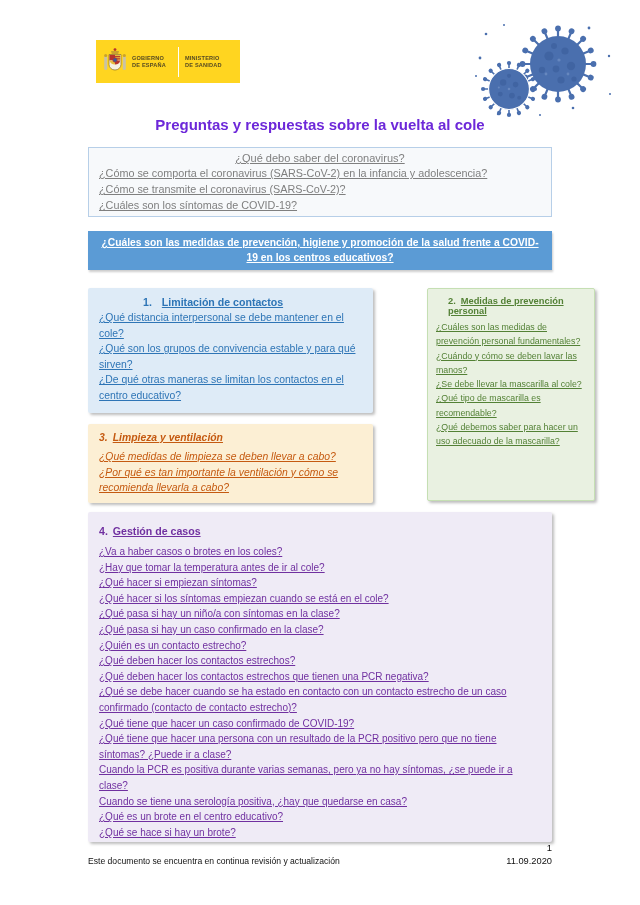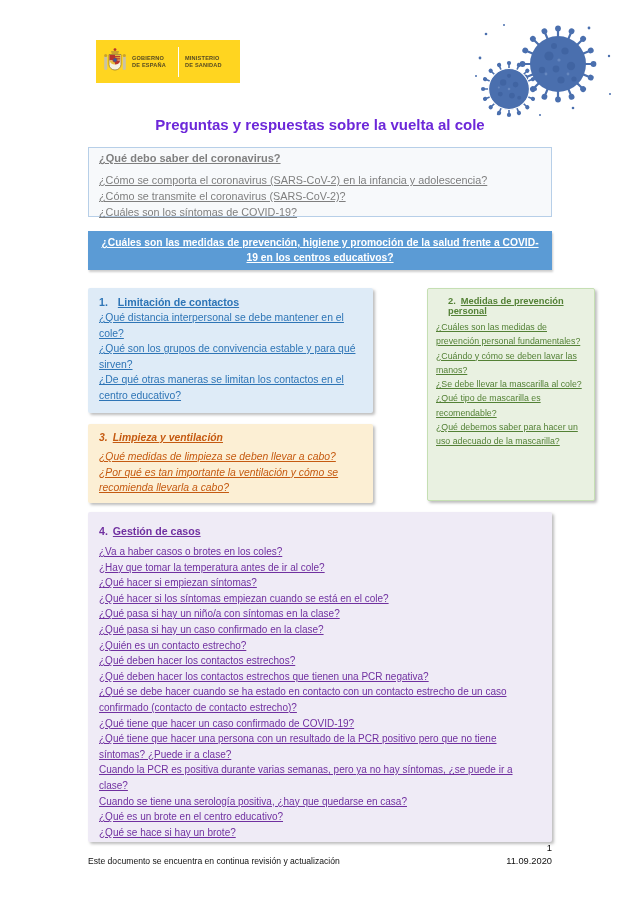--- a/index.html
+++ b/index.html
@@ -24,22 +24,22 @@
   .page-title{
     position:absolute;left:0;top:116px;width:640px;text-align:center;
     font-size:15px;font-weight:bold;margin:0;color:#6d28d9;
   }
   
   .intro-box{
     position:absolute;left:88px;top:147px;width:464px;height:70px;box-sizing:border-box;
     border:1px solid #B7CFE8;background:#F7F9FB;padding:4px 10px;
   }
   .intro-title{
-    display:block;font-weight:bold;font-size:11px;color:#7f7f7f;
-    text-decoration:underline;margin-bottom:8px;cursor:pointer;
+    display:block;text-align:center;font-weight:normal;font-size:11px;color:#7f7f7f;
+    text-decoration:underline;margin-bottom:1px;cursor:pointer;
   }
   .intro-box .q{color:#7f7f7f;}
   
   .banner{
     position:absolute;left:88px;top:231px;width:464px;box-sizing:border-box;
     background:#5B9BD5;color:#ffffff;font-weight:bold;font-size:10.3px;line-height:1.5;
     text-align:center;text-decoration:underline;padding:4px 8px;cursor:pointer;
     box-shadow:1px 2px 2px rgba(0,0,0,.2);
   }
   
@@ -48,21 +48,21 @@
     box-shadow:2px 2px 3px rgba(90,90,90,.4);
   }
   .qbox-title{font-weight:bold;margin:0 0 2px 0;}
   .qbox-title .num{text-decoration:none;margin-right:5px;}
   .qbox-title .ttl{text-decoration:underline;cursor:pointer;}
   .q{display:block;text-decoration:underline;color:inherit;cursor:pointer;}
   .box-limitacion{
     left:88px;top:288px;width:285px;height:125px;background:#DEEBF7;color:#2E75B6;
     padding:8px 11px;font-size:10.4px;
   }
-  .box-limitacion .qbox-title{font-size:10.6px;}
+  .box-limitacion .qbox-title{font-size:10.6px;margin-left:44px;}
   .box-limitacion .num{margin-right:10px;}
   .box-limitacion .q{line-height:1.5;}
   .box-prevencion{
     left:384px;top:288px;width:168px;height:213px;background:#E9F1E1;color:#538135;
     border:1px solid #C5DFB3;padding:7px 6px 6px 8px;font-size:8.8px;margin-left:43px;
   }
   .box-prevencion .qbox-title{font-size:9.3px;padding-left:12px;margin-bottom:4px;}
   .box-prevencion .q{line-height:1.62;}
   .box-limpieza{
     left:88px;top:424px;width:285px;height:79px;background:#FCEFD4;color:#C55A11;

